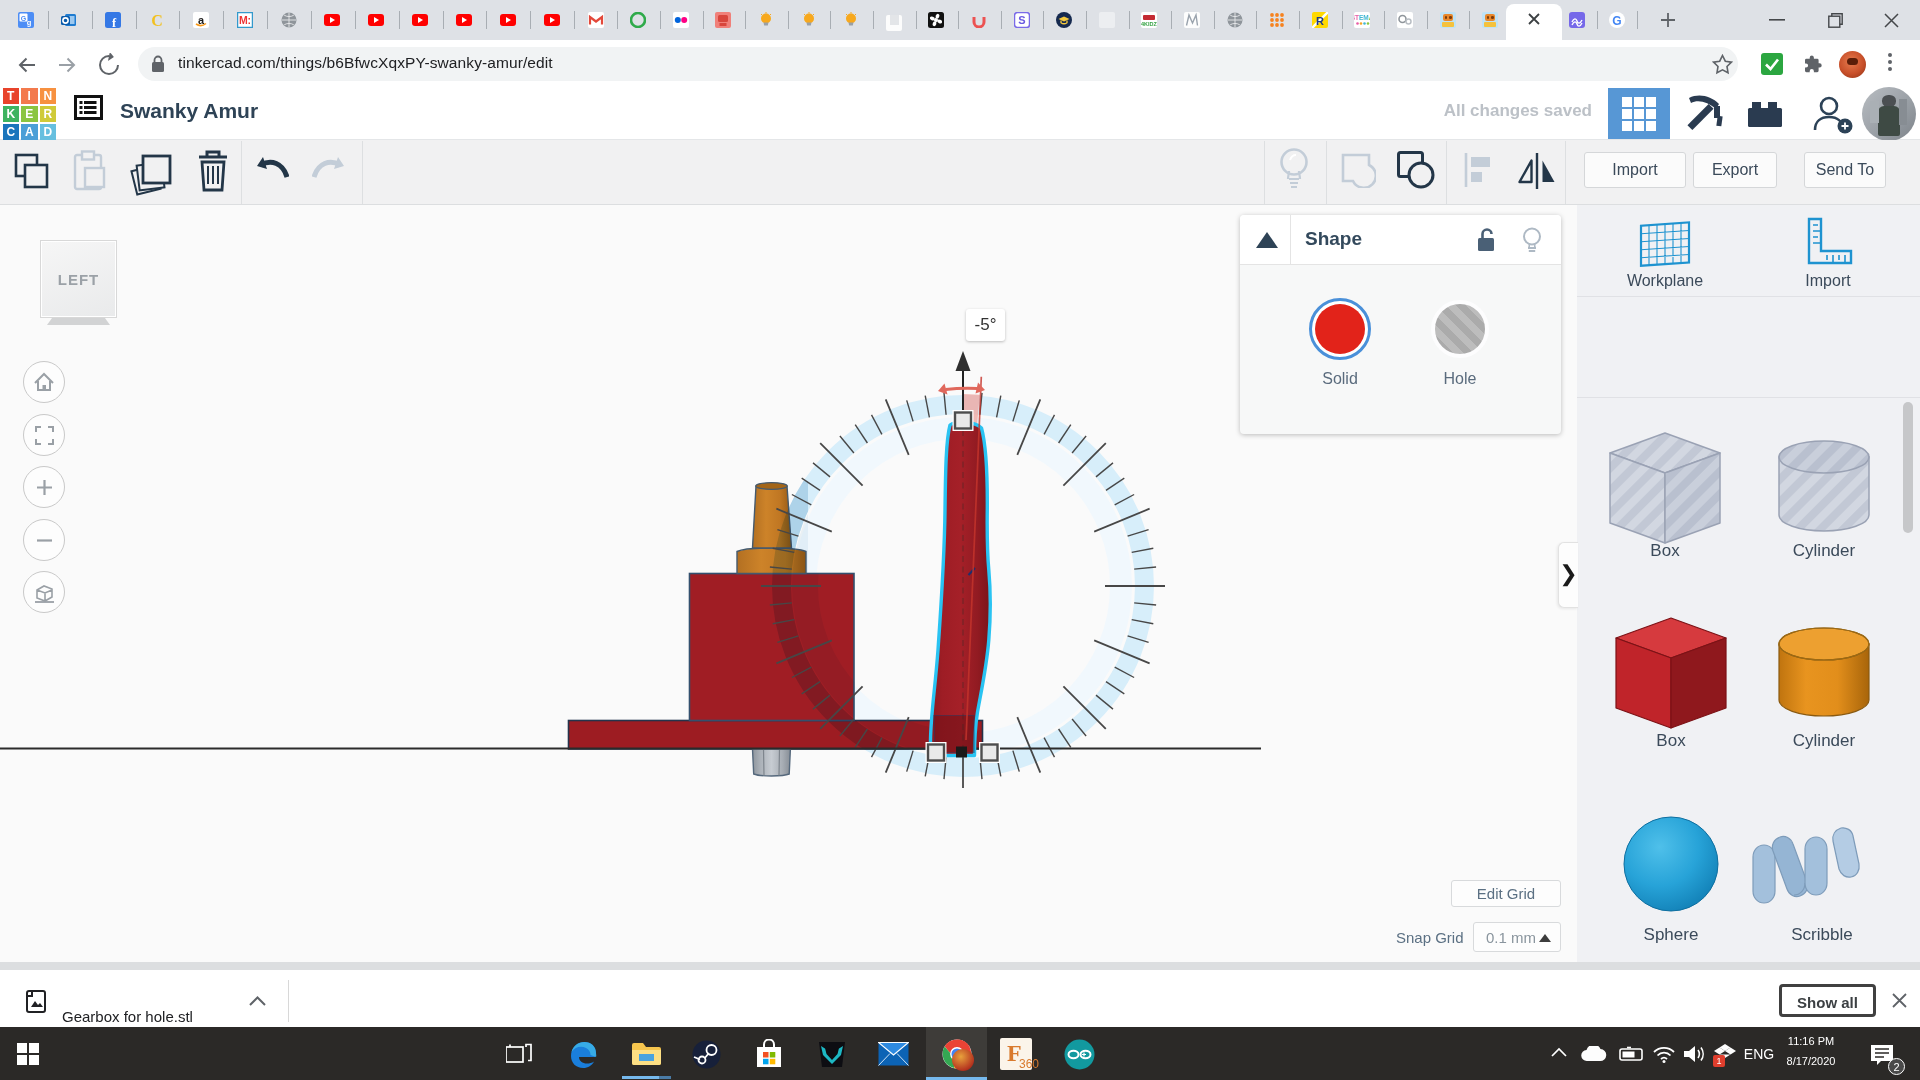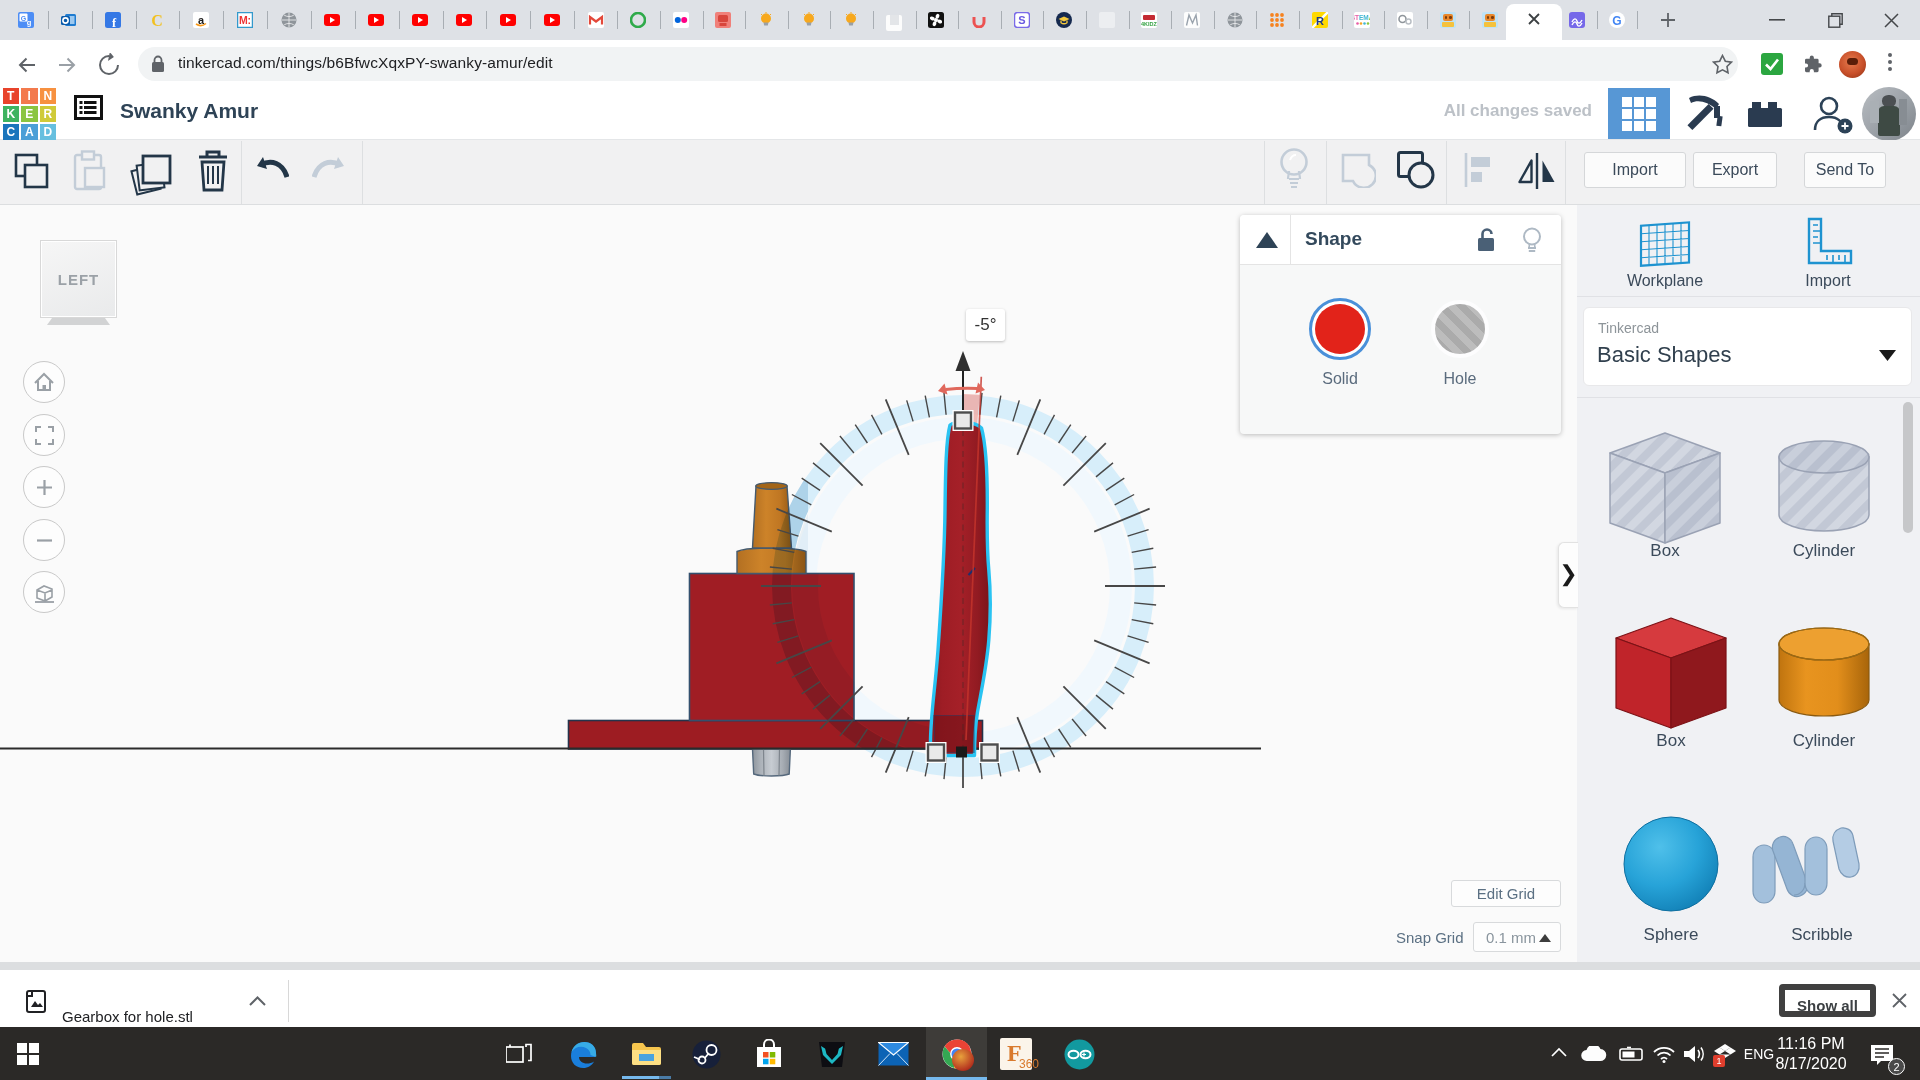--- a/index.html
+++ b/index.html
@@ -21,21 +21,21 @@
 .tbtn{position:absolute;top:152px;height:36px;background:#fbfbfb;border:1px solid #d5d7d9;border-radius:3px;color:#3b4a5a;font-size:16px;text-align:center;line-height:34px}
 
 #canvas{position:absolute;left:0;top:205px;width:1577px;height:757px;background:#fafafa;overflow:hidden}
 #rpanel{position:absolute;left:1577px;top:205px;width:343px;height:757px;background:#f0f1f4}
 .navc{position:absolute;width:42px;height:42px;border:1.5px solid #c9c9c9;border-radius:50%;background:rgba(255,255,255,.55)}
 .rlabel{position:absolute;font-size:16px;color:#3b4a5a;text-align:center;width:160px}
 
 #shelf{position:absolute;left:0;top:962px;width:1920px;height:65px;background:#fff;border-top:8px solid #dcdee0}
 
 #taskbar{position:absolute;left:0;top:1027px;width:1920px;height:53px;background:#2b2927}
-.trayt{color:#fff;font-size:16px;position:absolute;text-align:center}
+.trayt{color:#fff;font-size:11px;position:absolute;text-align:center}
 </style></head><body>
 <div id="page">
 <div id="tabbar">
       <div class="tsep" style="left:48px"></div>
       <div class="tsep" style="left:92px"></div>
       <div class="tsep" style="left:136px"></div>
       <div class="tsep" style="left:179px"></div>
       <div class="tsep" style="left:223px"></div>
       <div class="tsep" style="left:267px"></div>
       <div class="tsep" style="left:311px"></div>
@@ -615,27 +615,20 @@
           <path d="M11 2v40M19 2v40M27 2v40M35 2v40M43 2v40M3 10h48M3 18h48M3 26h48M3 34h48" stroke="#1e93d0" stroke-width="1.1"></path>
         </g>
       </svg>
       <div class="rlabel" style="left:8px;top:67px">Workplane</div>
       <svg class="abs" style="left:228px;top:12px" width="48" height="50">
         <path d="M4 2h12v32h30v12H4z" fill="none" stroke="#1e93d0" stroke-width="2.4"></path>
         <path d="M8 8h5M8 14h7M8 20h5M8 26h7M22 38v5M28 38v7M34 38v5M40 38v7" stroke="#1e93d0" stroke-width="1.6"></path>
       </svg>
       <div class="rlabel" style="left:171px;top:67px">Import</div>
       <div class="abs" style="left:0;top:91px;width:343px;height:1px;background:#e0e1e5"></div>
-      <div class="abs" style="left:6px;top:102px;width:329px;height:79px;background:#fff;border:1px solid #e8e8ea;border-radius:6px">
-        <div class="abs" style="left:14px;top:12px;font-size:14px;color:#8d9499">Tinkercad</div>
-        <div class="abs" style="left:13px;top:34px;font-size:22px;color:#31404e">Basic Shapes</div>
-        <svg class="abs" style="left:295px;top:42px" width="17" height="11">
-          <path d="M0 0h17L8.5 11Z" fill="#1a1a1a"></path>
-        </svg>
-      </div>
       <div class="abs" style="left:0;top:192px;width:343px;height:1px;background:#e0e1e5"></div>
       <div class="abs" style="left:326px;top:197px;width:10px;height:131px;background:#c6c7c9;border-radius:5px"></div>
       <div class="abs" style="left:-19px;top:337px;width:20px;height:66px;background:#fdfdfd;border:1px solid #e2e2e2;border-right:none;border-radius:6px 0 0 6px;box-shadow:-1px 1px 3px rgba(0,0,0,.08)">
         <div style="font-size:22px;color:#1a1a1a;line-height:62px;text-align:center;font-family:'Liberation Serif',serif">❯</div>
       </div>
       <svg class="abs" style="left:0;top:200px" width="343" height="568">
         <defs>
           <pattern id="stp" width="16" height="16" patternUnits="userSpaceOnUse" patternTransform="rotate(45)">
             <rect width="16" height="16" fill="#d2d7e1"></rect>
             <rect width="8" height="16" fill="#c2c8d5"></rect>
@@ -695,21 +688,21 @@
     <svg class="abs" style="left:24px;top:990px" width="24" height="24">
       <rect x="3" y="1" width="18" height="21" rx="2" fill="none" stroke="#202124" stroke-width="2"></rect>
       <path d="M3 6h5V1" fill="none" stroke="#202124" stroke-width="2"></path>
       <path d="M7 17l4-6 3 4 2-2 3 4z" fill="#202124"></path>
     </svg>
     <div class="abs" style="left:62px;top:1008px;font-size:15px;color:#202124">Gearbox for hole.stl</div>
     <svg class="abs" style="left:249px;top:996px" width="17" height="10">
       <path d="M1 9 8.5 1.5 16 9" fill="none" stroke="#5f6368" stroke-width="2"></path>
     </svg>
     <div class="abs" style="left:288px;top:980px;width:1px;height:42px;background:#d8d8d8"></div>
-    <div class="abs" style="left:1779px;top:984px;width:97px;height:33px;background:#fff;border:6px solid #404040;border-radius:4px;font-size:15px;font-weight:bold;color:#3c4043;text-align:center;line-height:32px">Show all</div>
+    <div class="abs" style="left:1779px;top:984px;width:97px;height:33px;background:#fff;border:3px solid #404040;border-radius:4px;font-size:15px;font-weight:bold;color:#3c4043;text-align:center;line-height:32px">Show all</div>
     <svg class="abs" style="left:1892px;top:993px" width="15" height="15">
       <path d="M1 1l13 13M14 1 1 14" stroke="#5f6368" stroke-width="1.8"></path>
     </svg>
     <div id="taskbar"></div>
     <svg class="abs" style="left:17px;top:1043px" width="22" height="22">
       <g fill="#fff">
         <rect x="0" y="0" width="10" height="10"></rect>
         <rect x="12" y="0" width="10" height="10"></rect>
         <rect x="0" y="12" width="10" height="10"></rect>
         <rect x="12" y="12" width="10" height="12"></rect>

